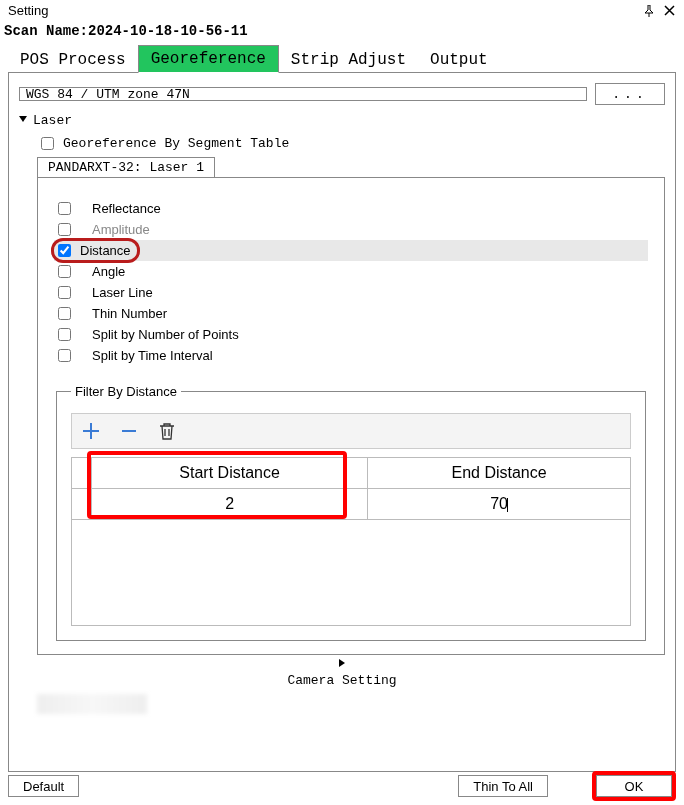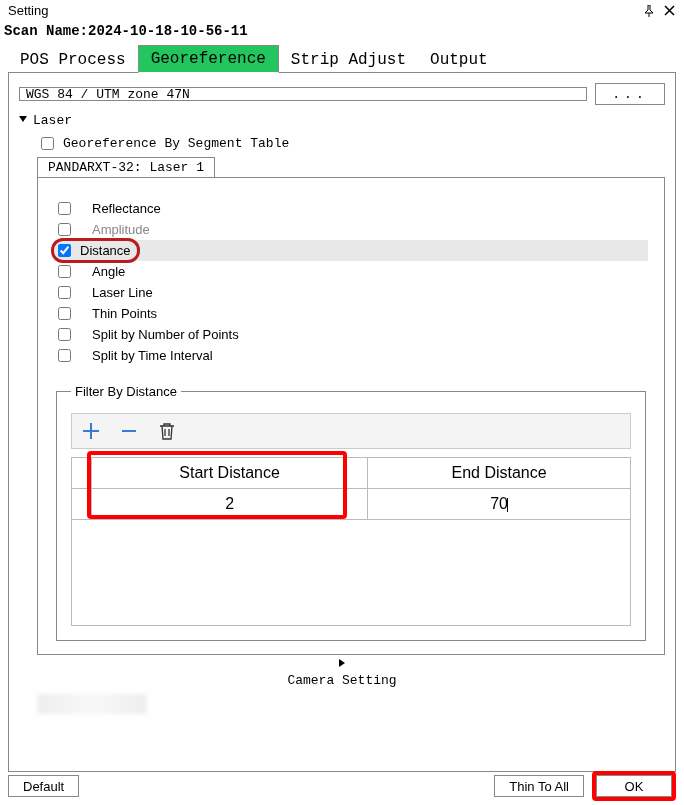--- a/index.html
+++ b/index.html
@@ -186,20 +186,21 @@
     pointer-events:none;
   }
   .camera-row { margin-top: 4px; flex-direction: column; }
   .footer {
     position: absolute;
     left: 0; right: 0;
     bottom: 4px;
     display: flex;
     align-items: center;
     padding: 0 8px;
+    gap: 36px;
   }
   .btn {
     border: 1px solid #888;
     background: #fff;
     padding: 2px 14px;
     height: 22px;
     font-family: inherit;
     font-size: 13px;
     display: flex;
     align-items: center;
@@ -298,21 +299,21 @@
       <div class="ckitem">
         <input type="checkbox" style="">
         <span>Angle</span>
       </div>
       <div class="ckitem">
         <input type="checkbox" style="">
         <span>Laser Line</span>
       </div>
       <div class="ckitem">
         <input type="checkbox" style="">
-        <span>Thin Points</span>
+        <span>Thin Number</span>
       </div>
       <div class="ckitem">
         <input type="checkbox" style="">
         <span>Split by Number of Points</span>
       </div>
       <div class="ckitem">
         <input type="checkbox" style="">
         <span>Split by Time Interval</span>
       </div>
     </div>

